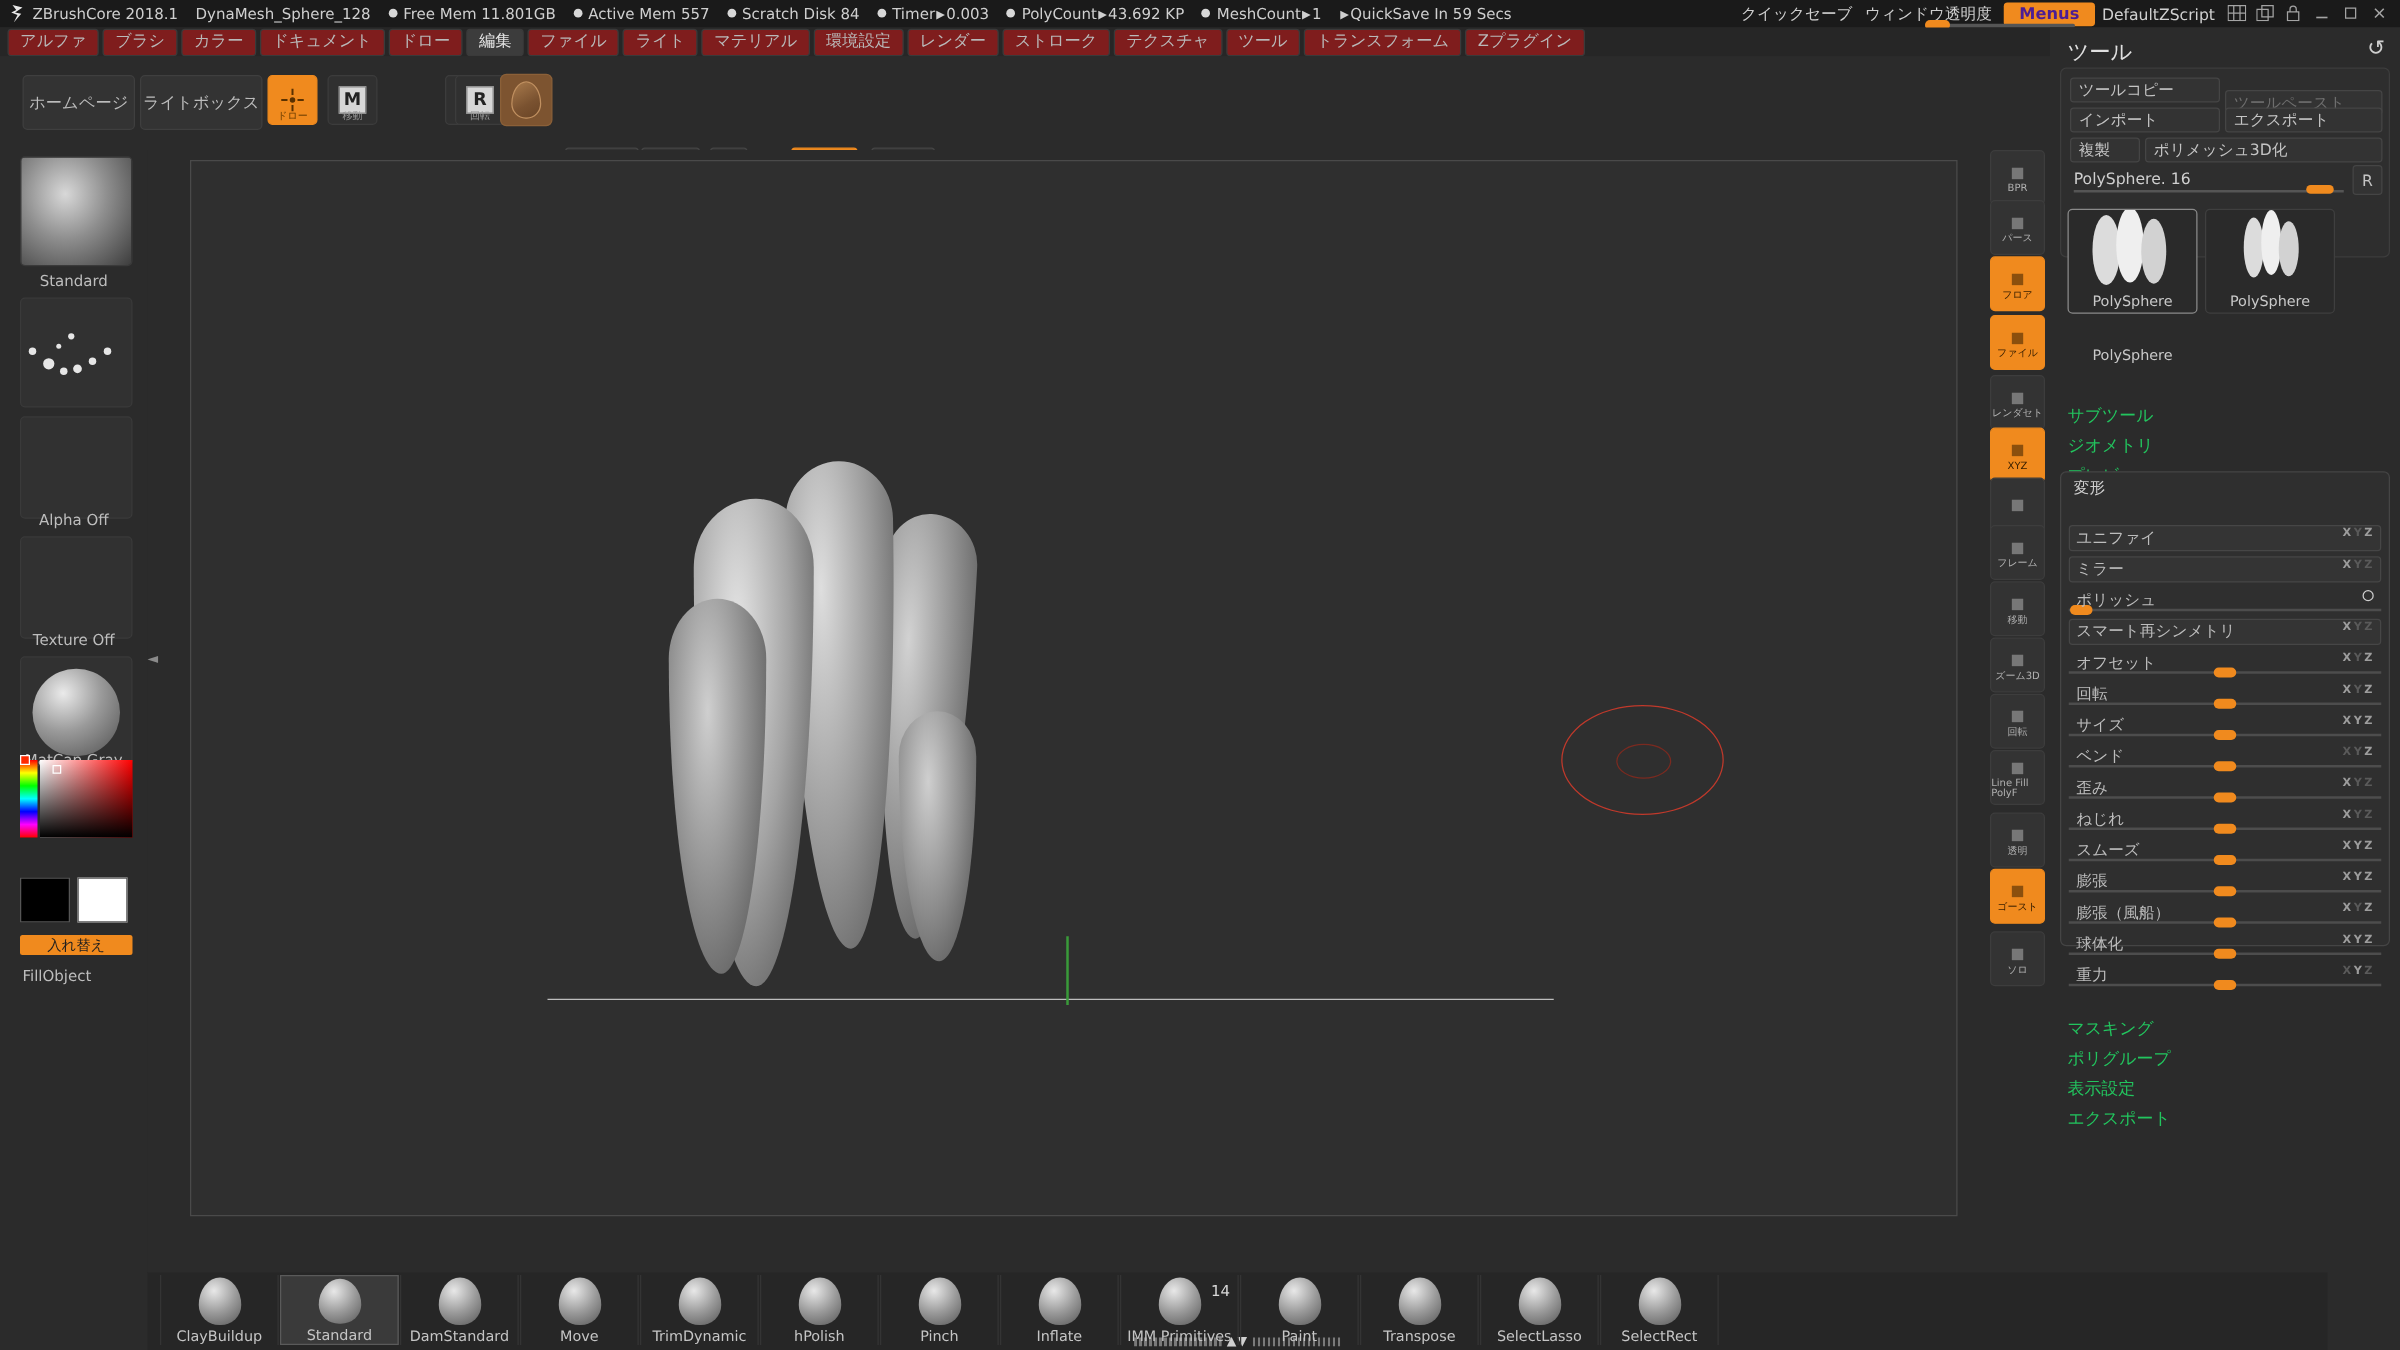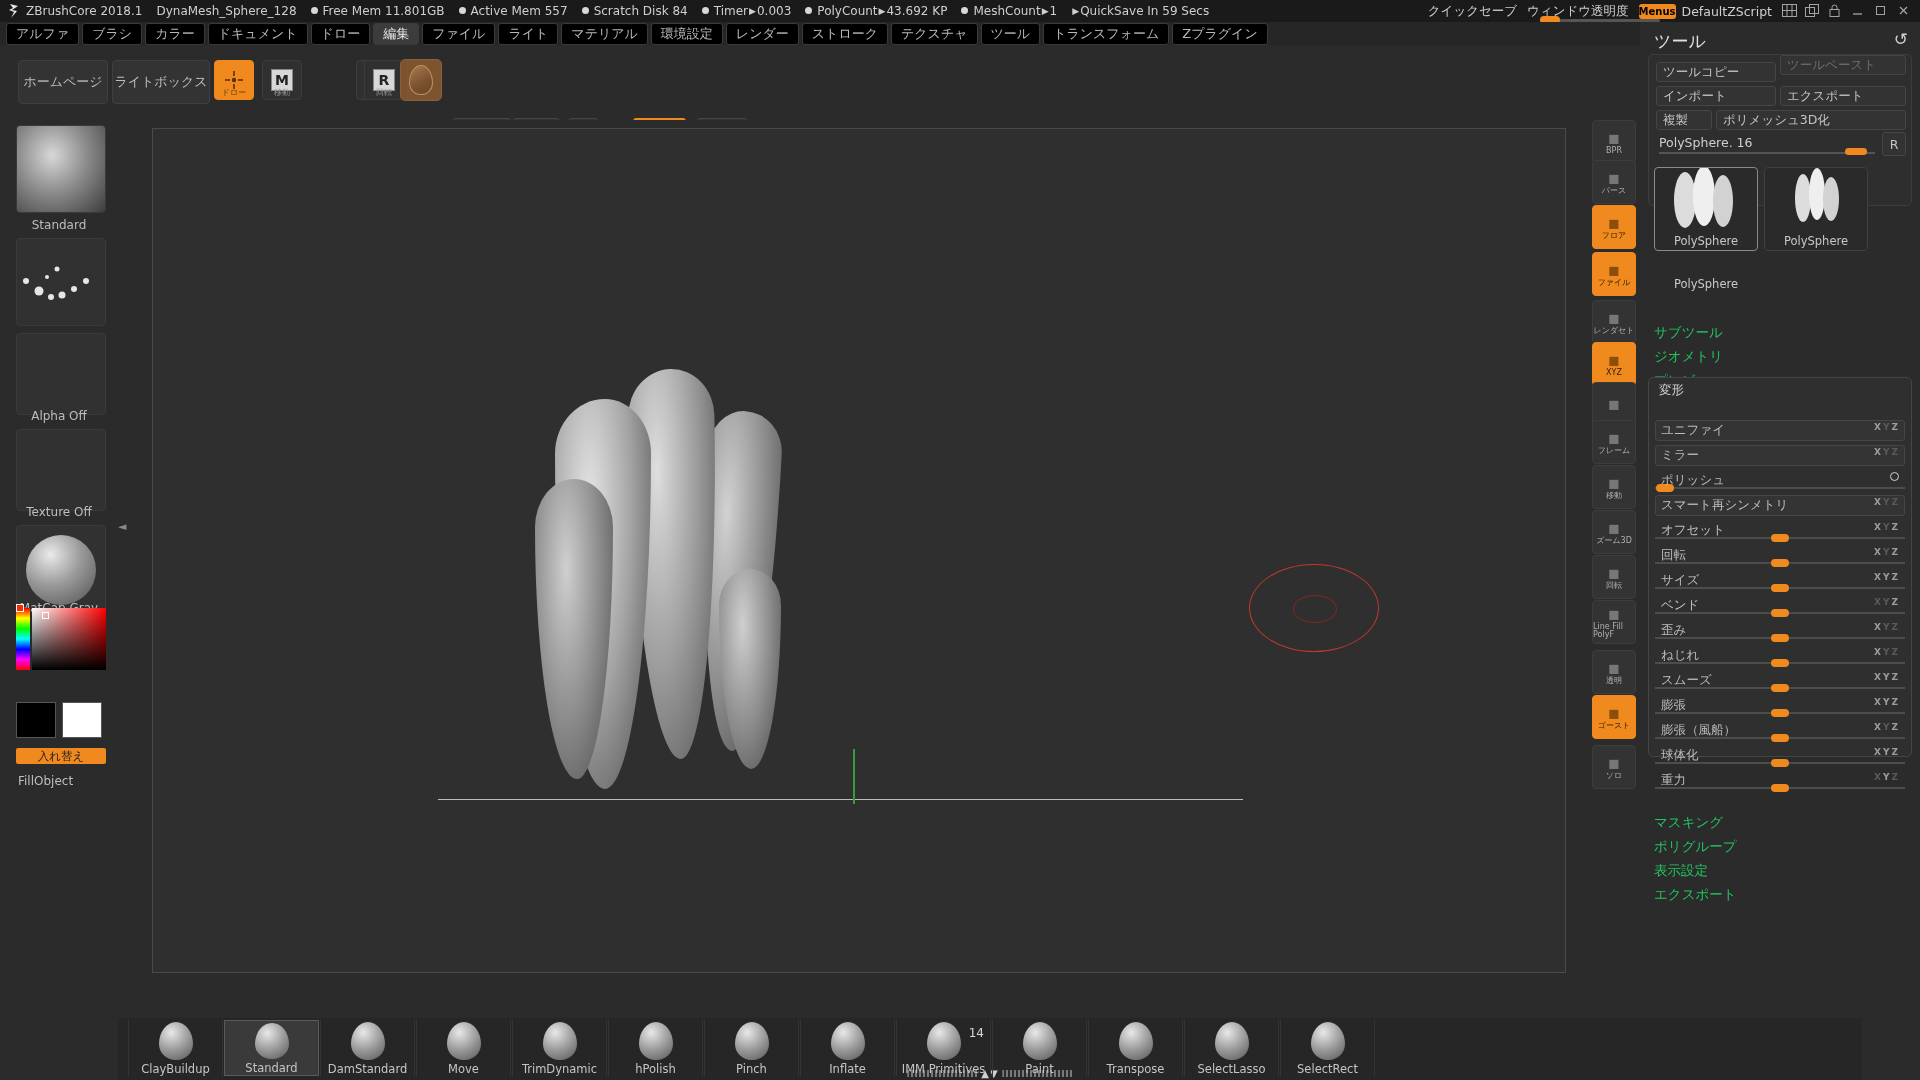--- a/index.html
+++ b/index.html
@@ -22,42 +22,42 @@
              display:flex; align-items:center; justify-content:center; }
   .tb-item { margin-right:14px; }
   .tb-appname { font-weight:normal; }
   .tb-dot { display:inline-block; width:7px; height:7px; border-radius:50%;
             background:#d8d8d8; margin-right:5px; vertical-align:1px; }
   .tb-tri { display:inline-block; margin:0 1px; font-size:9px; vertical-align:1px; }
   .tb-right { position:absolute; right:0; top:0; height:22px; display:flex;
               align-items:center; font-size:12.5px; }
   .tb-right .lbl { margin-right:10px; color:#cfcfcf; }
   .menus-btn {
-    background:#f08a1e; color:#000000; font-size:10px; padding:2px 0;
+    background:#f08a1e; color:#4c1d95; font-size:13px; padding:2px 12px;
     border-radius:3px; margin-right:6px; font-weight:bold;
   }
   .defaultz { color:#d0d0d0; font-size:12.5px; margin-right:10px; }
   .tb-icons { display:flex; align-items:center; gap:8px; padding-right:8px; }
   .tb-icon { width:15px; height:14px; opacity:.85; }
 
   
   .winslider {
     position:absolute; height:3px; background:#555; border-radius:2px;
   }
   .winslider .nub { position:absolute; top:-3px; width:20px; height:8px;
                     background:#f08a1e; border-radius:4px; }
 
   
   .menubar {
     position:absolute; left:0; top:22px; width:1920px; height:23px;
     background:#262626; display:flex; align-items:center; padding-left:6px; gap:3px;
   }
   .menu-item {
     font-size:13px; color:#b9b9b9; padding:2px 9px;
-    background:#000000; border:1px solid #3a3a3a; border-radius:3px;
+    background:#7f1d1d; border:1px solid #3a3a3a; border-radius:3px;
     line-height:16px; white-space:nowrap;
   }
   .menu-item.active { background:#3c3c3c; color:#e6e6e6; }
 
   
   .toolbar {
     position:absolute; left:0; top:45px; width:1920px; height:75px;
     background:#2b2b2b;
   }
   .tb-btn {
@@ -521,21 +521,21 @@
         <span class="rail-cap">ソロ</span>
       </div>
     </div>
 
   <div class="toolpanel">
     <div class="tp-title">ツール</div>
     <div class="tp-reset">↺</div>
 
     <div class="tp-box" style="top:32px; height:152px;">
       <div class="tp-btn" style="left:7px; top:7px; width:120px;">ツールコピー</div>
-      <div class="tp-btn dim" style="left:131px; top:0; width:126px;">ツールペースト</div>
+      <div class="tp-btn dim" style="left:131px; top:17px; width:126px;">ツールペースト</div>
       <div class="tp-btn" style="left:7px; top:31px; width:120px;">インポート</div>
       <div class="tp-btn" style="left:131px; top:31px; width:126px;">エクスポート</div>
       <div class="tp-btn" style="left:7px; top:55px; width:56px;">複製</div>
       <div class="tp-btn" style="left:67px; top:55px; width:190px;">ポリメッシュ3D化</div>
 
       <div style="position:absolute; left:10px; top:80px; font-size:12.5px; color:#cfcfcf;">PolySphere. 16</div>
       <div class="slider-track" style="left:10px; top:97px; width:216px; background:#555;"></div>
       <div class="slider-nub" style="left:196px; top:93px; width:22px;"></div>
       <div class="tp-btn" style="left:233px; top:77px; width:24px; height:24px; justify-content:center; padding:0;">R</div>
     </div>

